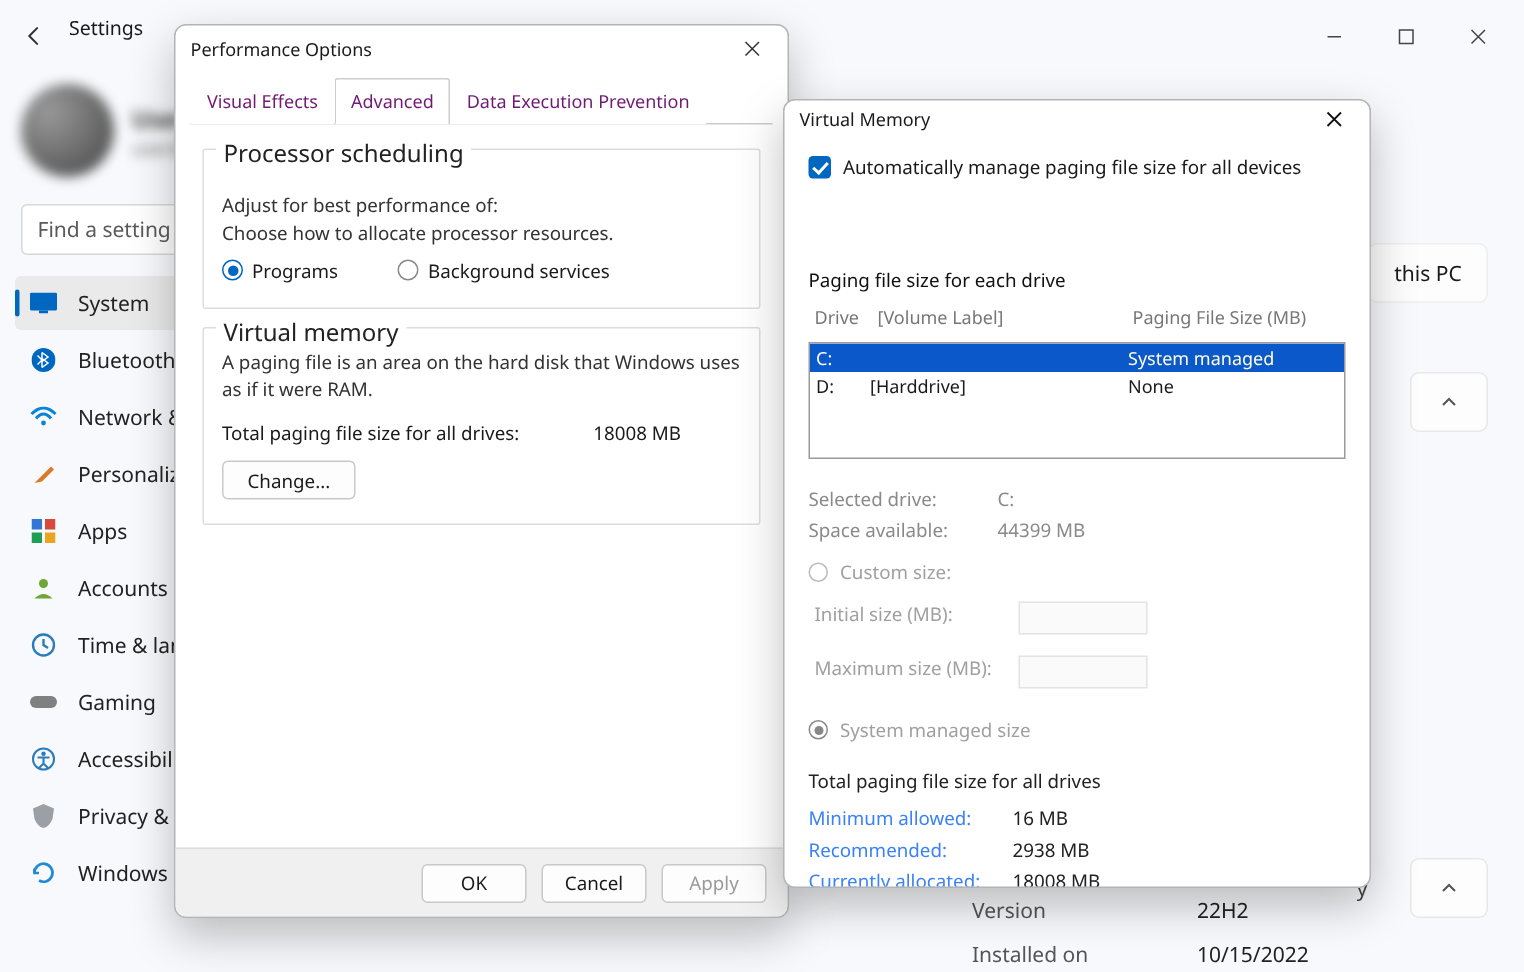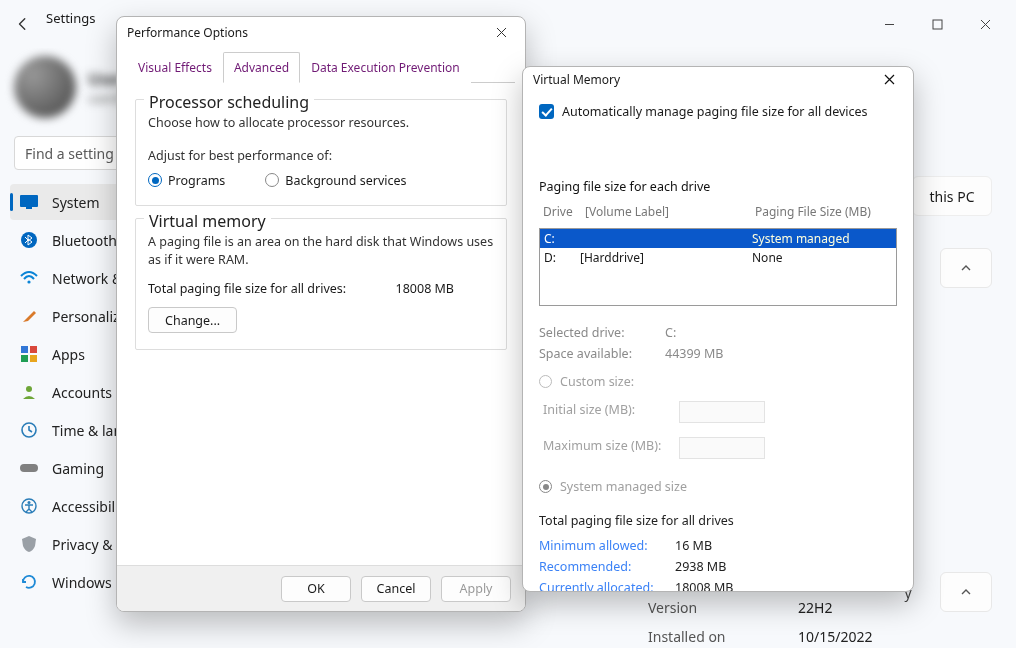--- a/index.html
+++ b/index.html
@@ -37,21 +37,21 @@
   .avatar-text .name { font-size:16px; font-weight:600; filter: blur(4px); color:#222; }
   .avatar-text .email { font-size:12px; color:#666; filter: blur(4px); }
   .find-setting { width: calc(100% - 10px); height:34px; border:1px solid #d8d8d8; border-radius:4px; padding:0 10px; font-size:14px; background:#fff; margin:0 4px 14px 4px; display:flex; align-items:center; color:#5a5a5a; }
   .nav-list { display:flex; flex-direction:column; gap:2px; }
   .nav-item { display:flex; align-items:center; gap:14px; height:36px; padding:0 10px; border-radius:4px; font-size:14px; color:#222; position:relative; }
   .nav-item.active { background:#eaeaea; }
   .nav-item.active::before { content:''; position:absolute; left:0; top:9px; bottom:9px; width:3px; border-radius:2px; background:#0067c0; }
   .nav-icon { width:18px; height:18px; display:inline-flex; align-items:center; justify-content:center; }
 
   .settings-main { flex:1; padding: 4px 24px; overflow:hidden; position:relative; }
-  .card-right { position:absolute; right:24px; top:128px; width:80px; height:40px; background:#fdfdfd; border:1px solid #eee; border-radius:6px; display:flex; align-items:center; justify-content:center; font-size:14px;}
+  .card-right { position:absolute; right:24px; top:114px; width:80px; height:40px; background:#fdfdfd; border:1px solid #eee; border-radius:6px; display:flex; align-items:center; justify-content:center; font-size:14px;}
   .chevron-box { position:absolute; right:24px; width:52px; height:40px; border:1px solid #e8e8e8; border-radius:6px; background:#fdfdfd; display:flex;align-items:center;justify-content:center;}
   .chevron-box.ch1 { top:200px; }
   .chevron-box.ch2 { top:524px; }
   .yrow { position:absolute; right:88px; width:40px; height:40px; display:flex;align-items:center;justify-content:center; color:#444; font-size:14px;}
   .yrow.y1{ top:200px;} .yrow.y2{top:524px;}
   .main-strip { position:absolute; left:348px; bottom:2px; display:flex; flex-direction:column; gap:10px; font-size:14px; color:#555;}
   .main-strip .row { display:flex; gap:20px;}
   .main-strip .k { width:130px; }
   .main-strip .v { color:#222; }
 
@@ -302,22 +302,22 @@
       </div>
   </div>
   <div class="tabstrip">
     <div class="tab">Visual Effects</div>
     <div class="tab active">Advanced</div>
     <div class="tab">Data Execution Prevention</div>
   </div>
   <div class="perf-body">
     <div class="groupbox">
       <span class="legend">Processor scheduling</span>
+      <div class="gb-text" style="margin-top:14px;">Adjust for best performance of:</div>
       <div class="gb-text">Choose how to allocate processor resources.</div>
-      <div class="gb-text" style="margin-top:14px;">Adjust for best performance of:</div>
       <div class="radio-row">
         <label class="radio checked">
             <span class="dot"></span>
             <span>Programs</span>
           </label>
         <label class="radio">
             <span class="dot"></span>
             <span>Background services</span>
           </label>
       </div>

